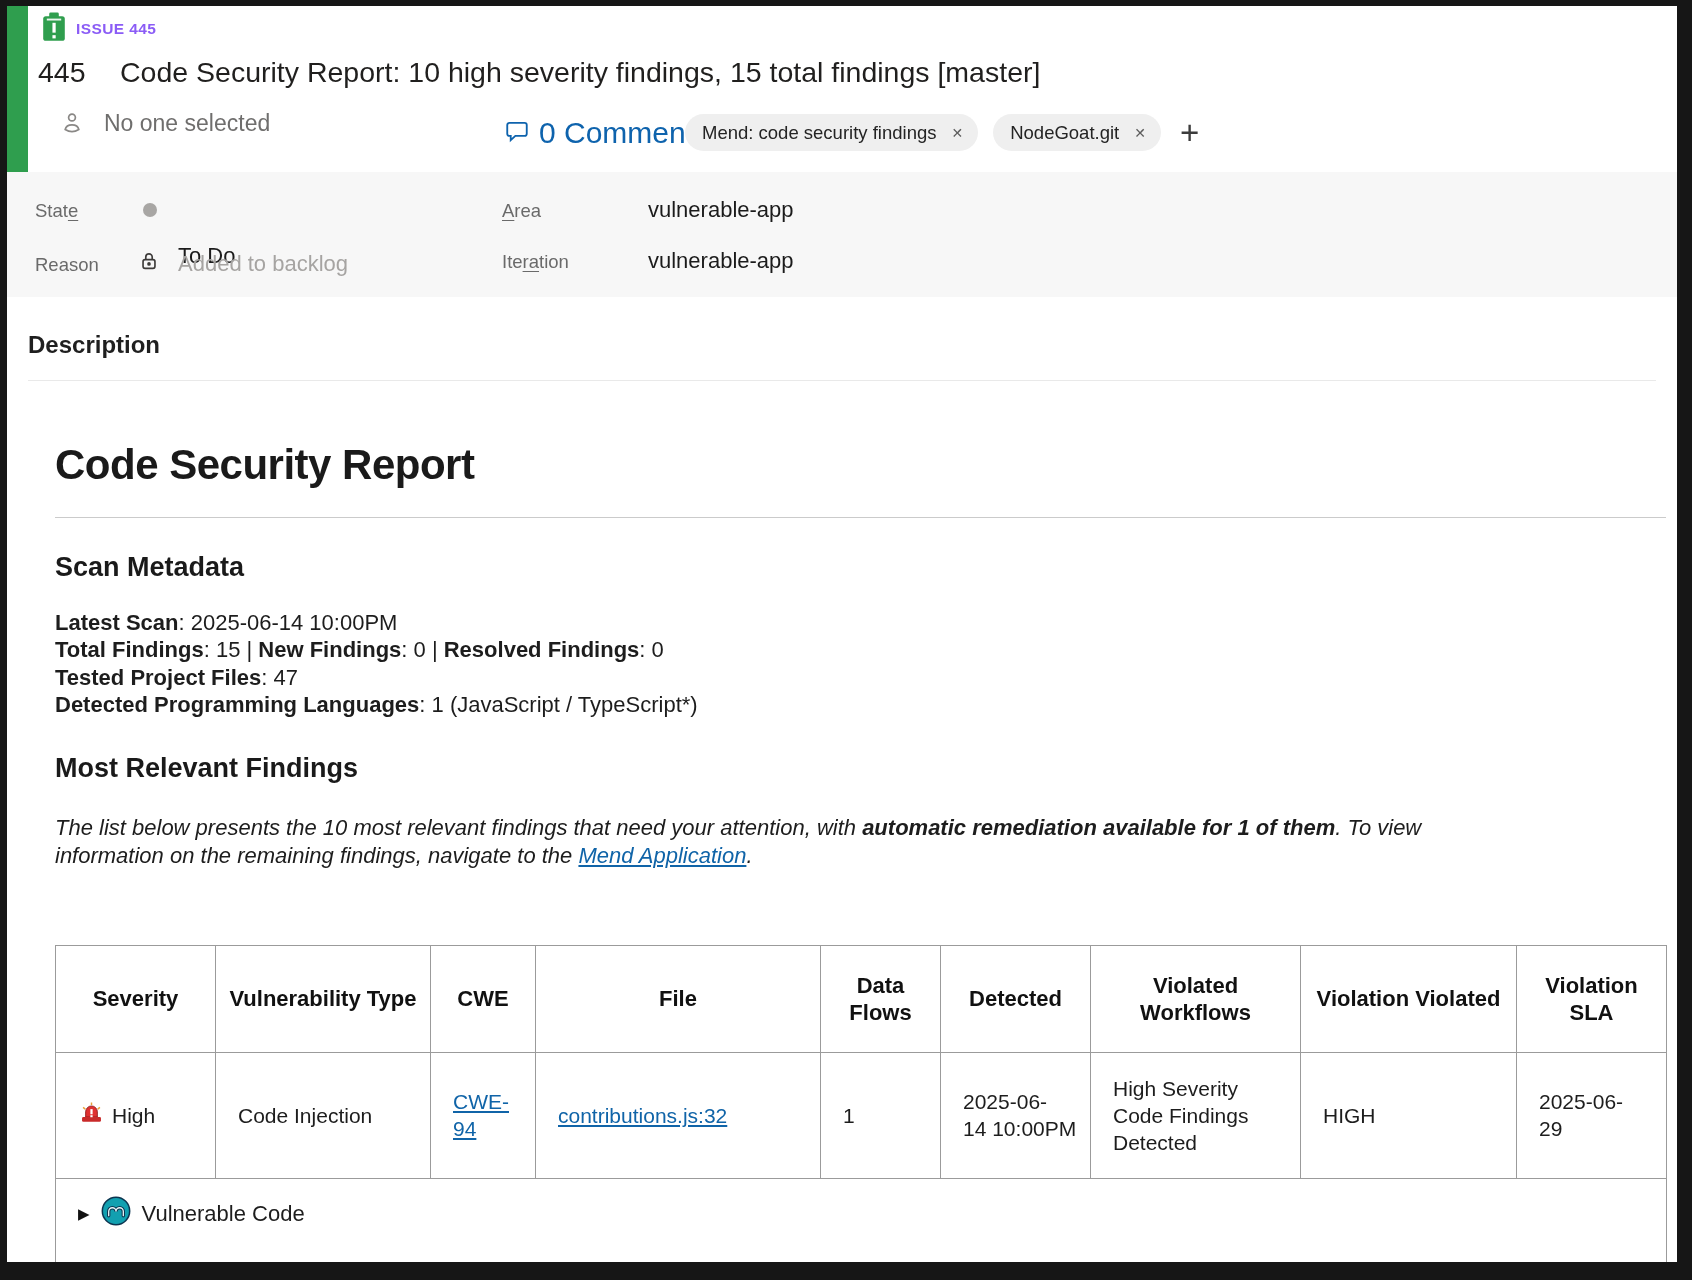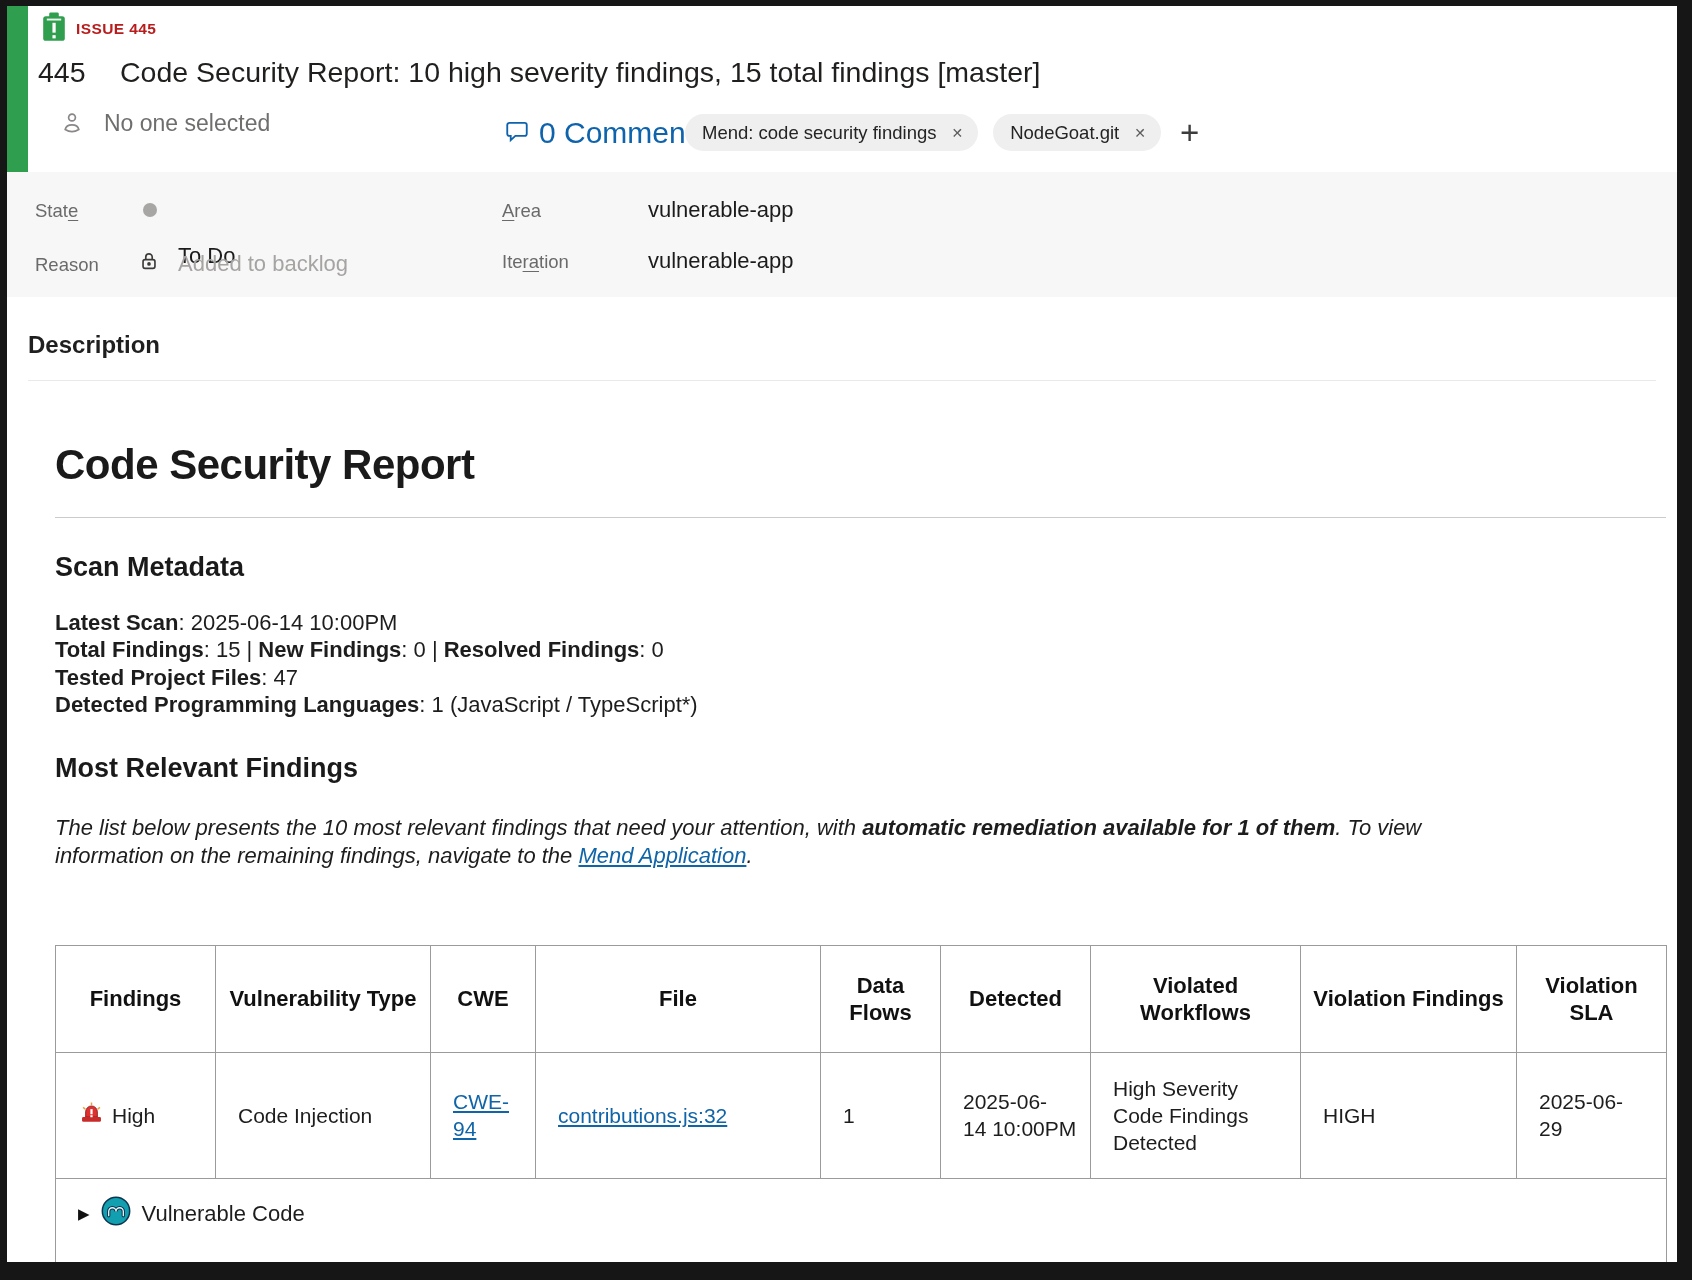--- a/index.html
+++ b/index.html
@@ -10,21 +10,21 @@
     font-family:"Liberation Sans", sans-serif;
     color:#1d1d1d;
   }
   .page {
     position:absolute; top:6px; left:7px; right:15px; bottom:18px;
     background:#ffffff; overflow:hidden;
   }
   
   .green-bar { position:absolute; left:0; top:0; width:21px; height:166px; background:#2f9e4e; }
   .type-row { position:absolute; left:35px; top:7px; height:32px; display:flex; align-items:center; gap:10px; }
-  .type-label { color:#b91c1c; font-size:15.5px; font-weight:bold; letter-spacing:0.4px; }
+  .type-label { color:#8b5cf6; font-size:15.5px; font-weight:bold; letter-spacing:0.4px; }
   .title-row { position:absolute; left:31px; top:50px; height:38px; display:flex; align-items:baseline; }
   .wi-id { font-size:28.5px; color:#201f1e; }
   .wi-title { position:absolute; left:82px; font-size:28.5px; color:#201f1e; white-space:nowrap; }
   .meta-row { position:absolute; left:0; top:104px; height:46px; width:100%; }
   .assignee { position:absolute; left:53px; top:0; height:46px; display:flex; gap:20px; cursor:pointer; }
   .assignee-text { color:#6f6e6d; font-size:23px; }
   .comments { position:absolute; left:497px; top:0; height:46px; display:flex; align-items:center; gap:9px; cursor:pointer; }
   .comments-text { color:#0e63ad; font-size:30px; }
   .tags { position:absolute; left:678px; top:4px; display:flex; align-items:center; gap:15px; }
   .pill { display:flex; align-items:center; background:#efefef; border-radius:19px; height:37px; padding:0 15px 0 17px; }
@@ -164,28 +164,28 @@
           <col style="width:105px">
           <col style="width:285px">
           <col style="width:120px">
           <col style="width:150px">
           <col style="width:210px">
           <col style="width:216px">
           <col style="width:150px">
       </colgroup>
       <tbody>
           <tr>
-        <th>Findings</th>
+        <th>Severity</th>
         <th>Vulnerability Type</th>
         <th>CWE</th>
         <th>File</th>
         <th>Data Flows</th>
         <th>Detected</th>
         <th>Violated Workflows</th>
-        <th>Violation Findings</th>
+        <th>Violation Violated</th>
         <th>Violation SLA</th>
       </tr>
       <tr>
         <td>
           <span class="sev-cell">
             <span class="icon">
               <svg width="27" height="27" viewBox="0 0 24 24">
                 <path d="M6.8 16 v-4.6 a5.2 5.2 0 0 1 10.4 0 V16 z" fill="#e03131" stroke="#8f1d1d" stroke-width="0.8"></path>
                 <rect x="3.6" y="16" width="16.8" height="4.2" rx="1.2" fill="#c92a2a"></rect>
                 <rect x="11" y="9" width="2" height="4.6" fill="#ffffff"></rect>

